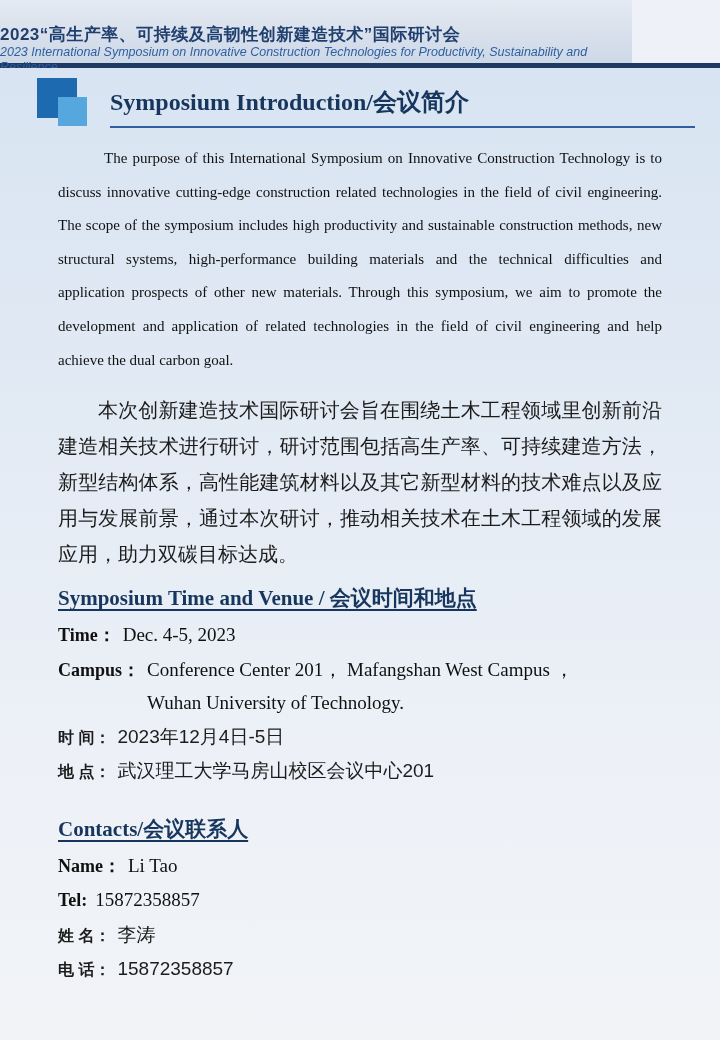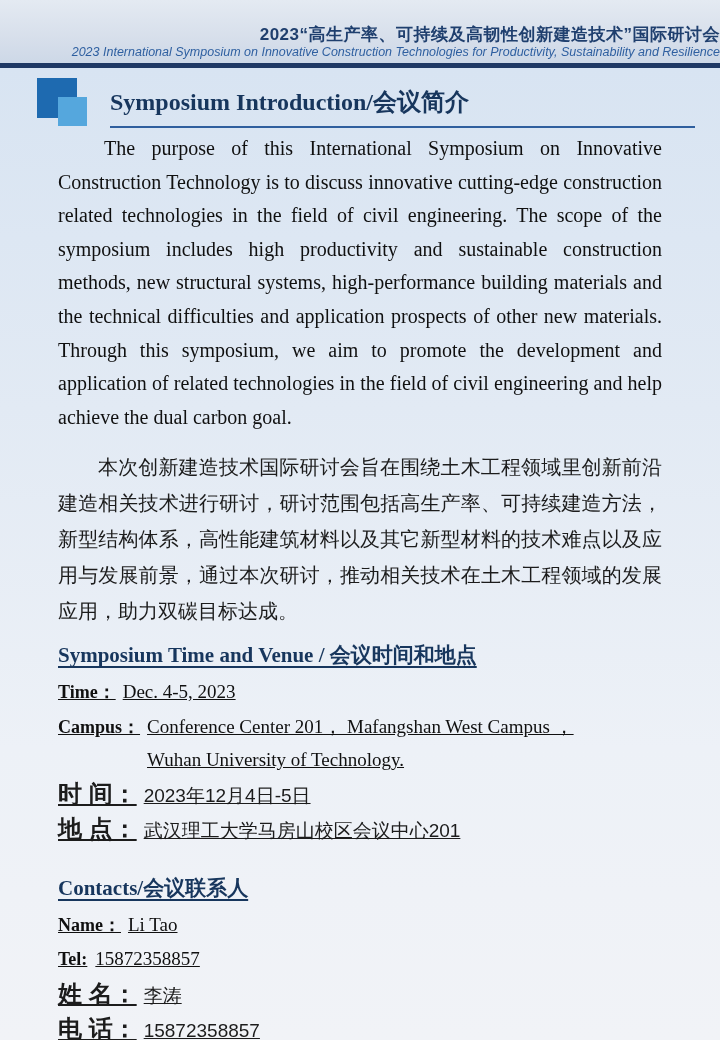--- a/index.html
+++ b/index.html
@@ -5,23 +5,23 @@
   * { box-sizing: border-box; }
   html, body { margin: 0; padding: 0; }
   body {
     width: 720px; height: 1040px; overflow: hidden;
     font-family: "Liberation Serif", "DejaVu Serif", serif;
     background: #eef1f7;
   }
 
   
   .header {
-    height: 63px; width: 720px;
+    height: 63px; width: 632px;
     background: linear-gradient(180deg, #e4eaf2 0%, #d7dfeb 60%, #cdd8e7 100%);
-    text-align: right; padding-top: 25px;
+    text-align: left; padding-top: 25px;
   }
   .header-title {
     font-family: "Liberation Sans", "DejaVu Sans", sans-serif;
     font-weight: bold; font-size: 17px; line-height: 20px;
     color: var(--navy-title, #1f3f6e); letter-spacing: .5px;
   }
   .header-subtitle {
     font-family: "Liberation Sans", "DejaVu Sans", sans-serif;
     font-size: 12.5px; line-height: 15px;
     color: var(--blue-subtitle, #2e5fa0);
@@ -48,22 +48,22 @@
   .intro-heading {
     margin: 0 0 0 52px; padding: 18px 0 8px 0;
     width: 585px;
     border-bottom: 2px solid var(--underline-blue, #2f5f9e);
     font-size: 24px; font-weight: bold;
     color: var(--navy-heading, #17365d);
     font-family: "Liberation Serif", "Liberation Sans", "DejaVu Sans", serif;
   }
 
   .para-en {
-    margin: 4px 0 0 0;
-    font-size: 20px; line-height: 33.6px;
+    margin: 14px 0 0 0;
+    font-size: 15px; line-height: 33.6px;
     text-align: justify; text-indent: 46px;
     color: #101010;
   }
   .para-cn {
     margin: 15px 0 0 0;
     font-family: "Liberation Sans", "DejaVu Sans", sans-serif;
     font-size: 20px; line-height: 36px;
     text-align: justify; text-indent: 2em;
     color: #1c1c1c;
   }
@@ -72,27 +72,27 @@
     margin: 12px 0 6px 0;
     font-size: 21px; font-weight: bold;
     color: var(--navy-heading, #17365d);
     text-decoration: underline;
     text-decoration-thickness: 2px;
     text-underline-offset: 4px;
     font-family: "Liberation Serif", "Liberation Sans", "DejaVu Sans", serif;
   }
   .sub-heading.contacts { margin-top: 26px; }
 
-  .info-row { display: flex; align-items: baseline; line-height: 33.5px; text-decoration: underline; }
+  .info-row { display: flex; align-items: baseline; line-height: 33.5px; }
   .info-label { font-weight: bold; white-space: pre; margin-right: 7px; }
   .info-row.tight .info-label { margin-right: 8px; }
   .info-row.en  { font-size: 19px; color: #101010; }
   .info-row.en .info-label { font-size: 18px; }
   .info-row.cn  { font-family: "Liberation Sans", "DejaVu Sans", sans-serif; font-size: 19px; color: #1c1c1c; }
-  .info-row.cn .info-label { font-size: 24px; }
+  .info-row.cn .info-label { font-size: 16px; }
   .info-value-line2 { line-height: 33.5px; }
 </style>
 </head>
 <body>
 
 <div class="header">
   <div class="header-title">2023“高生产率、可持续及高韧性创新建造技术”国际研讨会</div>
   <div class="header-subtitle">2023 International Symposium on Innovative Construction Technologies for Productivity, Sustainability and Resilience</div>
 </div>
 <div class="header-divider"></div>

